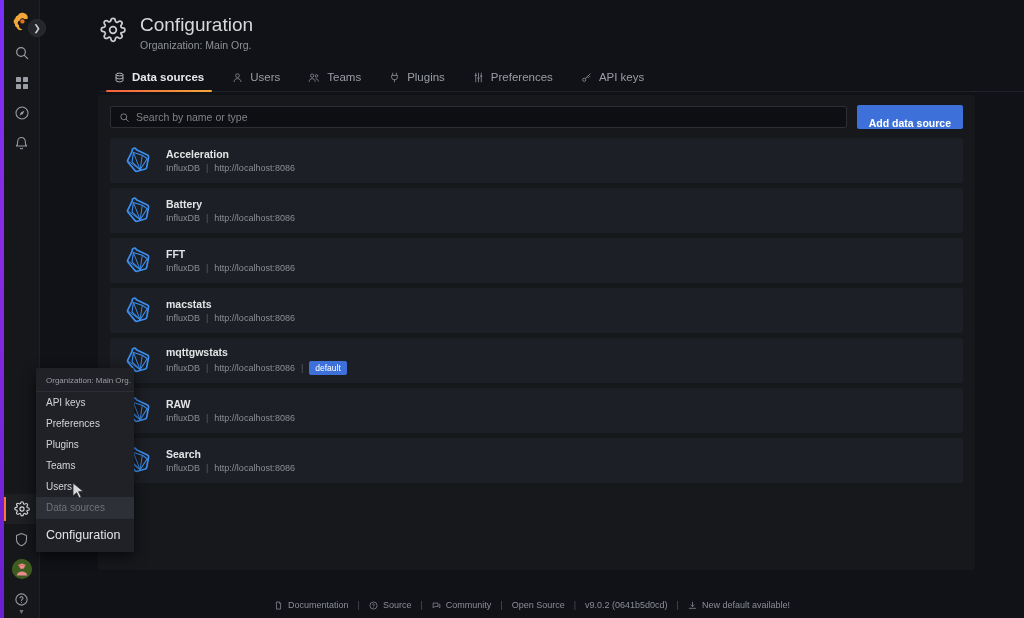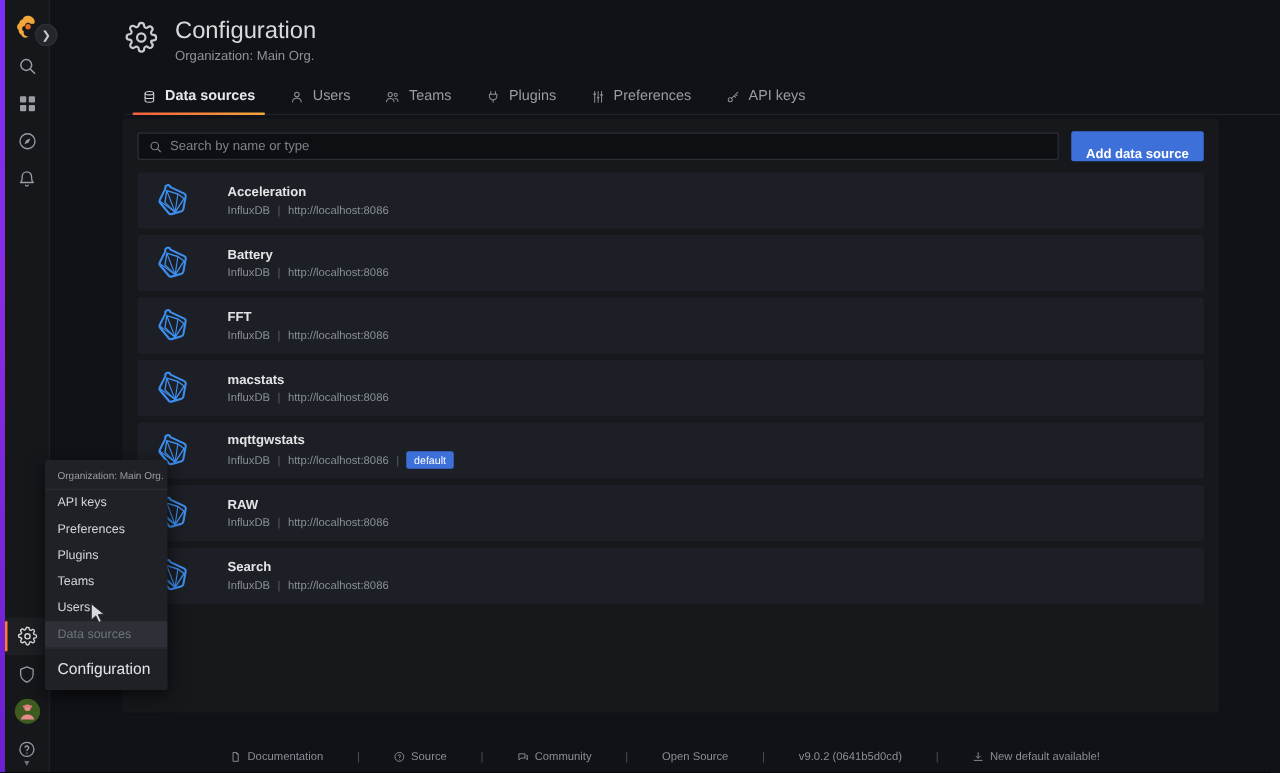--- a/index.html
+++ b/index.html
@@ -219,21 +219,21 @@
     display: flex;
     align-items: center;
     gap: 14px;
     height: 45px;
     padding: 0 14px;
     background: #1c1f25;
     border-radius: 2px;
     cursor: pointer;
   }
   .ds-icon { width: 28px; height: 28px; flex: 0 0 28px; display: flex; align-items: center; justify-content: center; }
-  .ds-text { display: flex; flex-direction: column; gap: 3px; margin-left: 16px; }
+  .ds-text { display: flex; flex-direction: column; gap: 3px; }
   .ds-name {
     font-size: 10.5px;
     font-weight: bold;
     color: #e3e4e6;
     line-height: 12px;
   }
   .ds-meta {
     display: flex;
     align-items: center;
     gap: 6px;
@@ -253,21 +253,21 @@
   }
 
   
   .footer {
     position: absolute;
     left: 0; bottom: 8px;
     width: 984px;
     display: flex;
     align-items: flex-end;
     justify-content: center;
-    gap: 27px;
+    gap: 9px;
     font-size: 9px;
     color: #8a8e95;
   }
   .footer a, .footer span.f-item {
     display: flex;
     align-items: center;
     gap: 5px;
     color: #8a8e95;
     text-decoration: none;
   }

